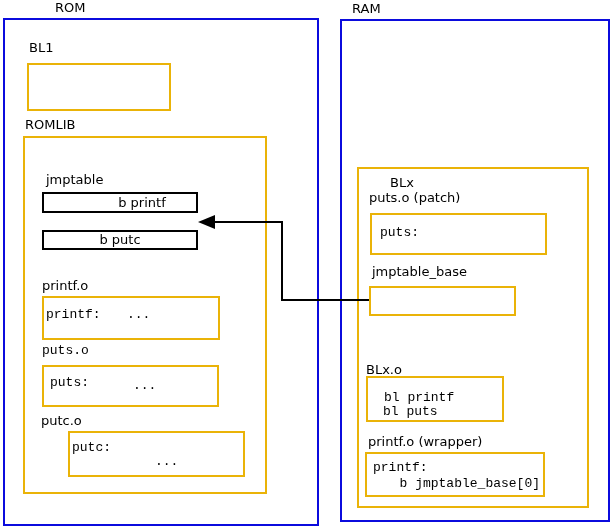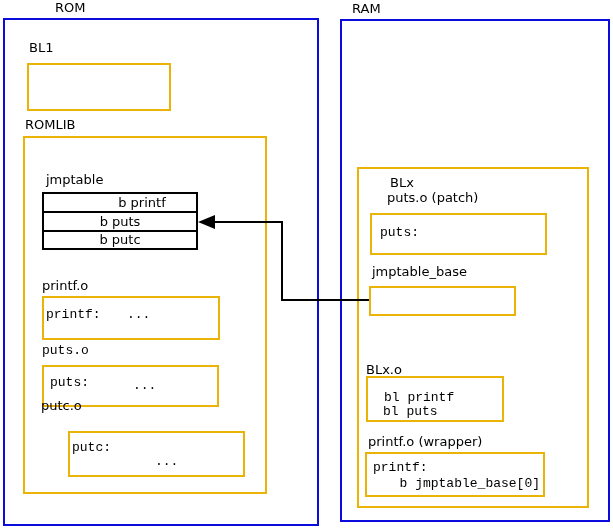--- a/index.html
+++ b/index.html
@@ -27,48 +27,47 @@
   <div class="abs region" style="left:3px;top:18px;width:316px;height:508px;"></div>
 
   <div class="abs lbl" style="left:29px;top:42px;">BL1</div>
   <div class="abs box" style="left:27px;top:63px;width:144px;height:48px;"></div>
 
   <div class="abs lbl" style="left:25px;top:119px;">ROMLIB</div>
   <div class="abs box" style="left:23px;top:136px;width:244px;height:358px;border-width:2px;background:transparent;"></div>
 
   <div class="abs lbl" style="left:46px;top:174px;">jmptable</div>
   <div class="abs rowbox" style="left:42px;top:192px;width:156px;height:21px;line-height:17px;padding-left:44px;">b printf</div>
-  <div class="abs rowbox" style="left:42px;top:211px;width:156px;height:21px;line-height:17px;">b puts</div>
   <div class="abs rowbox" style="left:42px;top:230px;width:156px;height:20px;line-height:16px;">b putc</div>
 
   <div class="abs lbl" style="left:42px;top:280px;">printf.o</div>
   <div class="abs box" style="left:42px;top:296px;width:178px;height:44px;">
     <span class="abs lbl" style="left:2px;top:11px;">printf:</span>
     <span class="abs lbl" style="left:83px;top:11px;">...</span>
   </div>
 
   <div class="abs lbl" style="left:42px;top:345px;font-family:Liberation Mono, monospace;">puts.o</div>
   <div class="abs box" style="left:42px;top:365px;width:177px;height:42px;">
     <span class="abs lbl" style="left:6px;top:10px;">puts:</span>
     <span class="abs lbl" style="left:89px;top:13px;">...</span>
   </div>
 
-  <div class="abs lbl" style="left:41px;top:400px;">putc.o</div>
+  <div class="abs lbl" style="left:41px;top:415px;">putc.o</div>
   <div class="abs box" style="left:40px;top:431px;width:177px;height:46px;margin-left:28px;">
     <span class="abs lbl" style="left:2px;top:9px;">putc:</span>
     <span class="abs lbl" style="left:85px;top:23px;">...</span>
   </div>
 
   <div class="abs lbl" style="left:352px;top:3px;">RAM</div>
   <div class="abs region" style="left:340px;top:19px;width:270px;height:503px;"></div>
 
   <div class="abs box" style="left:357px;top:167px;width:232px;height:341px;background:transparent;"></div>
   <div class="abs lbl" style="left:366px;top:177px;margin-left:24px;">BLx</div>
 
-  <div class="abs lbl" style="left:369px;top:192px;margin-left:18px;">puts.o (patch)</div>
+  <div class="abs lbl" style="left:369px;top:192px;">puts.o (patch)</div>
   <div class="abs box" style="left:370px;top:213px;width:177px;height:42px;">
     <span class="abs lbl" style="left:8px;top:12px;">puts:</span>
   </div>
 
   <div class="abs lbl" style="left:372px;top:266px;">jmptable_base</div>
   <div class="abs box" style="left:369px;top:286px;width:147px;height:30px;"></div>
 
   <div class="abs lbl" style="left:366px;top:364px;text-align:right;">BLx.o</div>
   <div class="abs box" style="left:366px;top:376px;width:138px;height:46px;">
     <span class="abs lbl" style="left:16px;top:13px;line-height:14px;">bl printf</span>

